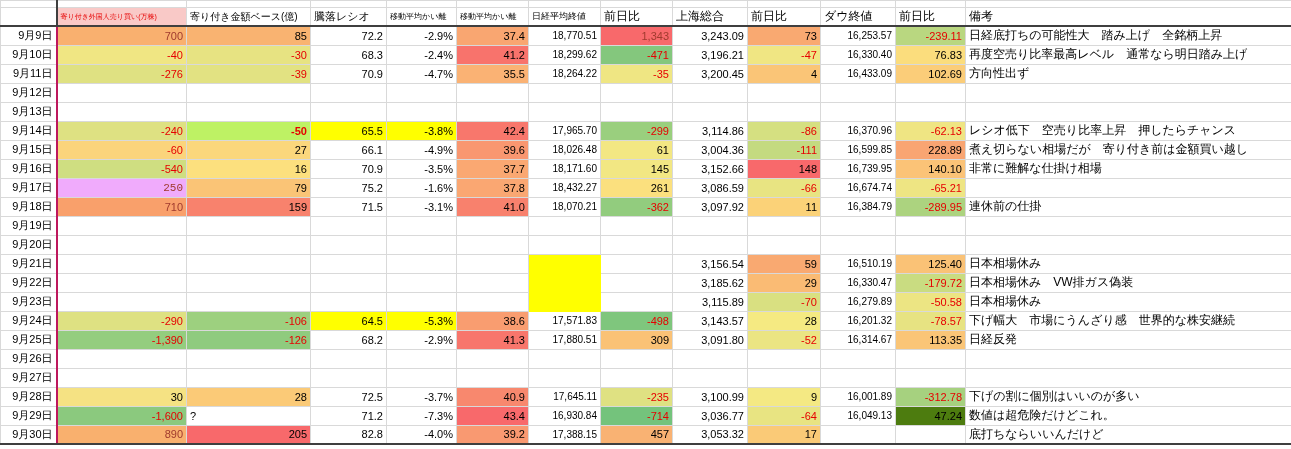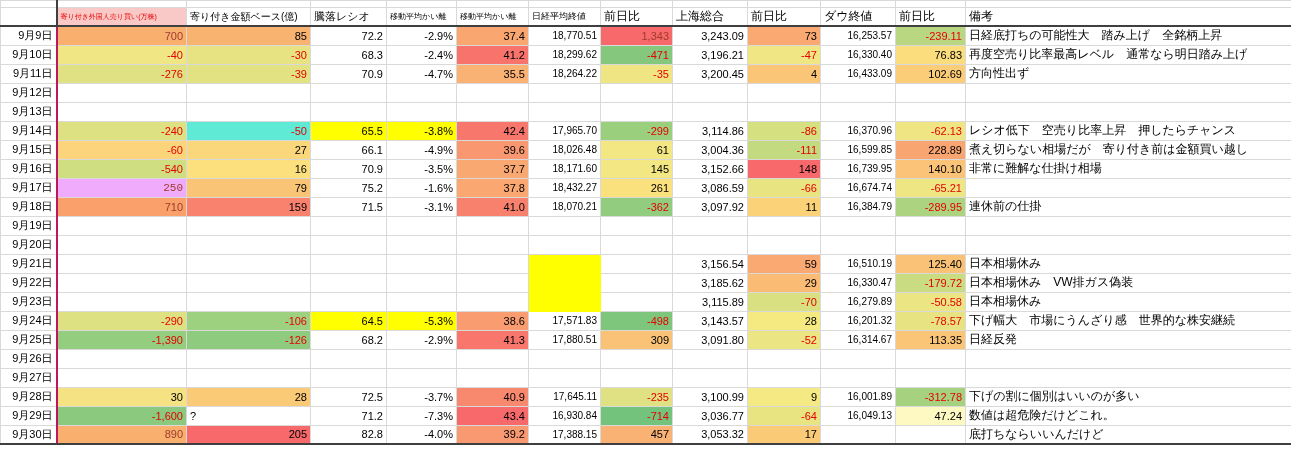--- a/index.html
+++ b/index.html
@@ -152,21 +152,21 @@
           <td class="c7"></td>
           <td class="c8"></td>
           <td class="c9"></td>
           <td class="c10"></td>
           <td class="c11"></td>
           <td class="rem c12"></td>
         </tr>
         <tr>
           <td class="date c0">9月14日</td>
           <td class="c1 neg" style="background: rgb(222, 225, 130);">-240</td>
-          <td class="c2 neg" style="background: #5eead4;">-50</td>
+          <td class="c2 neg" style="background: #bef264; font-weight: bold;">-50</td>
           <td class="c3" style="background: rgb(255, 255, 0);">65.5</td>
           <td class="c4" style="background: rgb(255, 255, 0);">-3.8%</td>
           <td class="c5" style="background: rgb(248, 119, 108);">42.4</td>
           <td class="c6">17,965.70</td>
           <td class="c7 neg" style="background: rgb(154, 207, 126);">-299</td>
           <td class="c8">3,114.86</td>
           <td class="c9 neg" style="background: rgb(213, 224, 129);">-86</td>
           <td class="c10">16,370.96</td>
           <td class="c11 neg" style="background: rgb(239, 229, 131);">-62.13</td>
           <td class="rem c12">レシオ低下　空売り比率上昇　押したらチャンス</td>
@@ -386,21 +386,21 @@
           <td class="c1 neg" style="background: rgb(139, 201, 126);">-1,600</td>
           <td class="c2" style="text-align: left;">?</td>
           <td class="c3">71.2</td>
           <td class="c4">-7.3%</td>
           <td class="c5" style="background: rgb(248, 105, 107);">43.4</td>
           <td class="c6">16,930.84</td>
           <td class="c7 neg" style="background: rgb(116, 195, 124);">-714</td>
           <td class="c8">3,036.77</td>
           <td class="c9 neg" style="background: rgb(232, 228, 130);">-64</td>
           <td class="c10">16,049.13</td>
-          <td class="c11" style="background: #fef9c3; margin-left: 40px;">47.24</td>
+          <td class="c11" style="background: #4d7c0f; margin-left: 40px;">47.24</td>
           <td class="rem c12">数値は超危険だけどこれ。</td>
         </tr>
         <tr>
           <td class="date c0">9月30日</td>
           <td class="c1 dark" style="background: rgb(249, 176, 110); padding-left: 48px;">890</td>
           <td class="c2" style="background: rgb(248, 105, 107);">205</td>
           <td class="c3">82.8</td>
           <td class="c4">-4.0%</td>
           <td class="c5" style="background: rgb(249, 153, 113);">39.2</td>
           <td class="c6">17,388.15</td>

